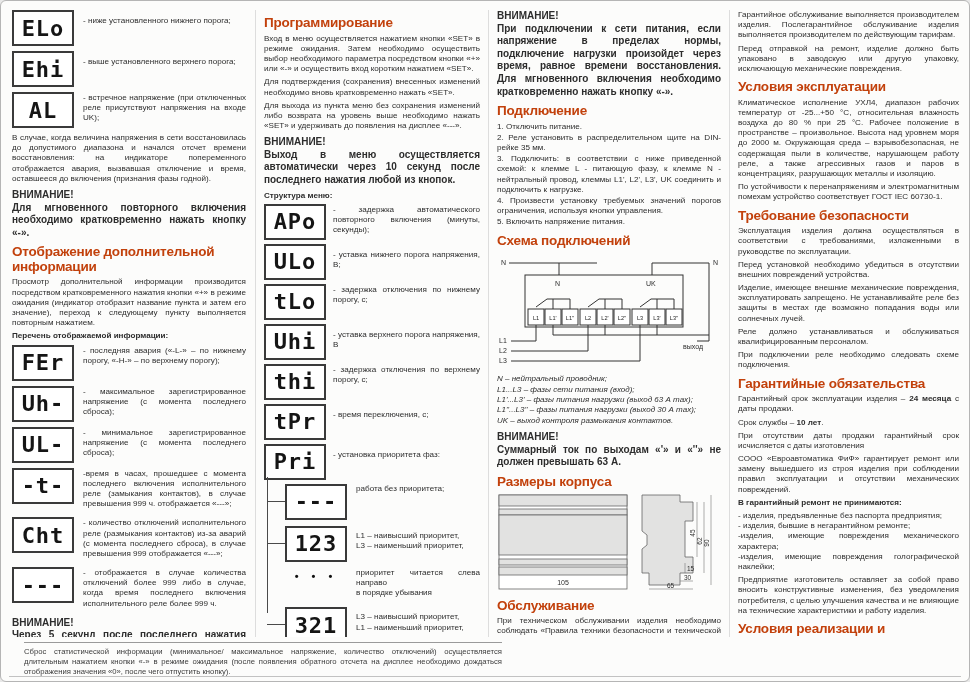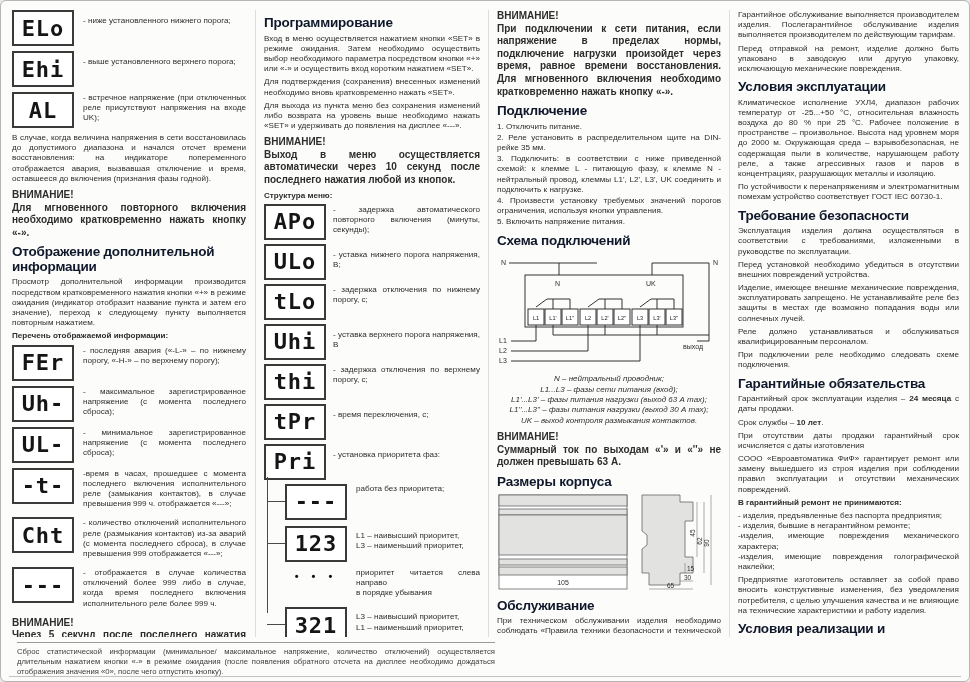--- a/index.html
+++ b/index.html
@@ -14,48 +14,48 @@
   .col { overflow:hidden; }
   .col1 { width:243px; padding-right:9px; }
   .col2 { width:233px; padding:0 8px; border-left:1px solid #ddd; }
   .col3 { width:241px; padding:0 8px; border-left:1px solid #ddd; }
   .col4 { width:230px; padding-left:8px; border-left:1px solid #ddd; }
 
   .t { font-size:8.1px; line-height:1.26; text-align:justify; margin-bottom:3px; }
   .tb { font-weight:bold; }
   .warn { font-size:10px; line-height:1.26; text-align:justify; font-weight:bold; margin:5px 0 4px; }
   .warn .wt { display:block; }
-  h2 { font-size:13.5px; line-height:1.08; margin:6px 0 3px; color:#0f172a; letter-spacing:-0.2px; }
+  h2 { font-size:13.5px; line-height:1.08; margin:6px 0 3px; color:#c2410c; letter-spacing:-0.2px; }
 
   .lcd {
     width:62px; min-width:62px; height:36px; border:2px solid #3a3a3a; background:#fff;
     display:flex; align-items:center; justify-content:center;
     font-family:"DejaVu Sans Mono",monospace; font-weight:700; font-size:22px;
     color:#151515; letter-spacing:1px; white-space:nowrap;
   }
   .row { display:flex; gap:9px; align-items:flex-start; margin-bottom:5px; }
   .row .desc { flex:1; padding-top:1px; }
   .row .desc.ctr { padding-top:6px; }
 
   .menu .row { margin-bottom:4px;gap:7px; }
   .subtree { position:relative; padding-left:21px; }
   .subtree::before { content:""; position:absolute; left:3px; top:-7px; width:1px; height:136px; background:#4a4a4a; }
   .sub-row { position:relative; display:flex; gap:9px; align-items:flex-start; margin-bottom:6px; }
   .sub-row.boxed::before { content:""; position:absolute; left:-18px; top:17px; width:18px; height:1px; background:#4a4a4a; }
   .dots { width:62px; min-width:62px; text-align:center; font-size:11px; font-weight:bold; letter-spacing:5px; color:#111; padding-top:2px; }
 
   .steps p { margin-bottom:1px; }
-  .legend p { font-size:8px; font-style:italic; line-height:1.3; margin-bottom:0; text-align:center; }
+  .legend p { font-size:8px; font-style:italic; line-height:1.3; margin-bottom:0; text-align:left; }
 
   svg { display:block; }
   svg text { font-family:"Liberation Sans",sans-serif; }
   .svg-wrap { margin:2px 0 3px; }
 
   .footnote {
-    position:absolute; left:16px; top:641px; width:478px;
+    position:absolute; left:23px; top:641px; width:478px;
     border-top:1px solid #9a9a9a; padding-top:4px;
     font-size:7.7px; line-height:1.3; color:#3c3c3c; text-align:justify;
   }
   .bottom-rule { position:absolute; left:8px; right:8px; top:675px; height:1px; background:#c2c2c2; }
 </style>
 </head>
 <body>
 
 <div class="page">
   <div class="cols">

